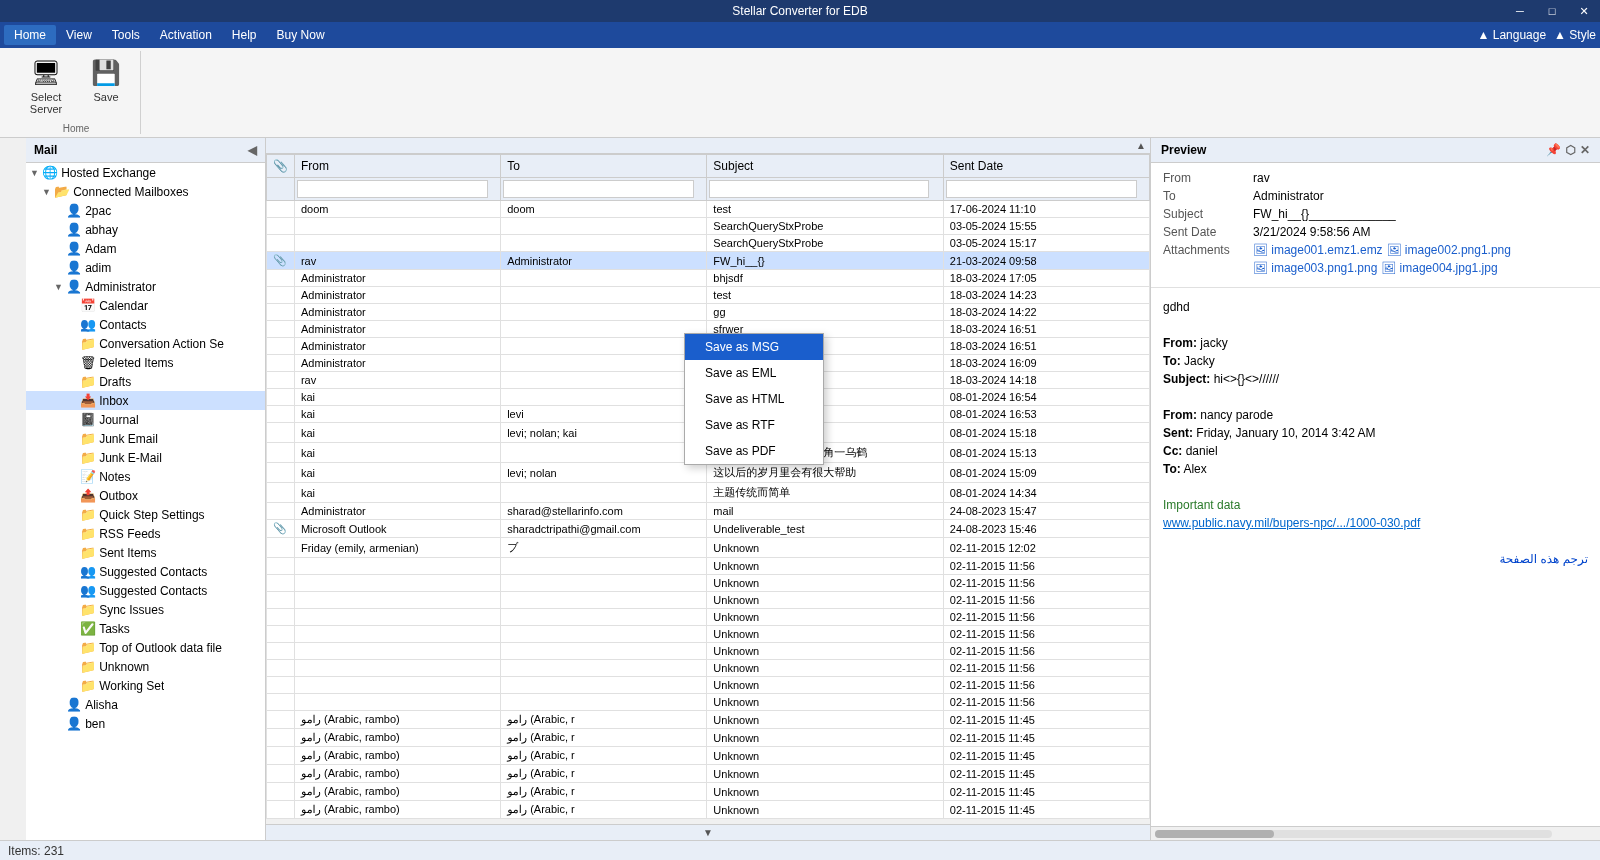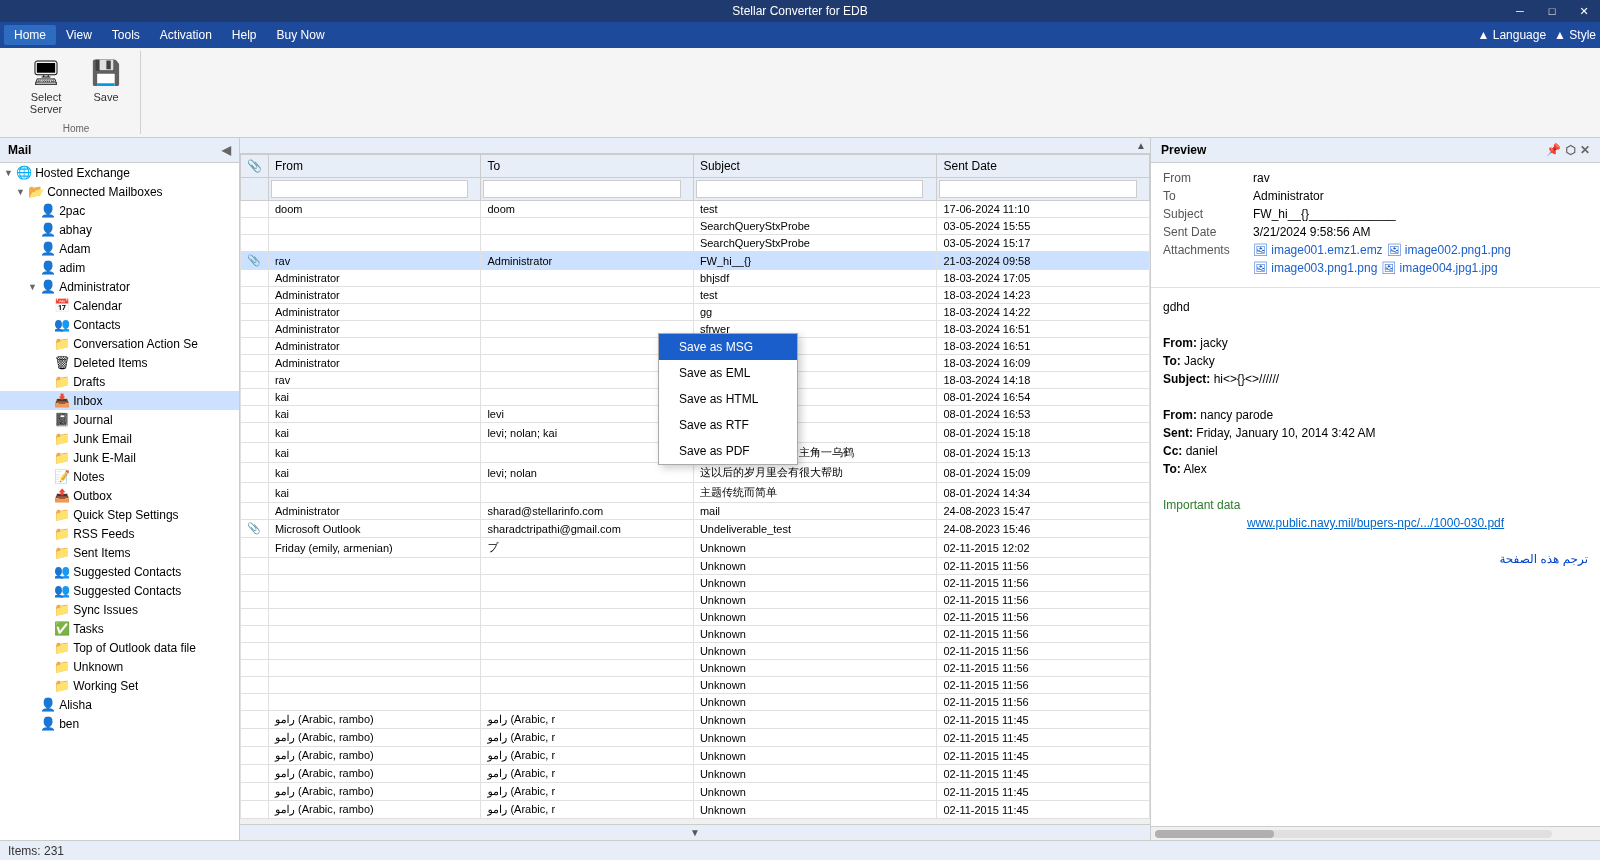--- a/index.html
+++ b/index.html
@@ -94,20 +94,21 @@
       justify-content: center;
       font-size: 24px;
     }
     .ribbon-label { font-size: 11px; color: #333; text-align: center; }
     .ribbon-group-label { font-size: 10px; color: #666; margin-top: auto; }
 
     
     .main-layout {
       display: flex;
       height: calc(860px - 22px - 26px - 90px - 20px);
+      margin-left: 26px;
     }
 
     
     .sidebar {
       width: 240px;
       background: white;
       border-right: 1px solid #ccc;
       overflow-y: auto;
       overflow-x: hidden;
     }
@@ -239,21 +240,21 @@
     }
     .preview-body {
       flex: 1;
       overflow-y: auto;
       padding: 10px 12px;
       font-size: 12px;
       line-height: 1.5;
     }
     .preview-body .sender-bold { font-weight: bold; }
     .preview-body .green-text { color: #2a7a2a; }
-    .preview-body .blue-link { color: #0066cc; text-decoration: underline; cursor: pointer; text-align: center; }
+    .preview-body .blue-link { color: #0066cc; text-decoration: underline; cursor: pointer; }
     .preview-body .arabic-text { direction: rtl; color: #0044cc; }
 
     
     .context-menu {
       position: absolute;
       background: white;
       border: 1px solid #aaa;
       box-shadow: 3px 3px 8px rgba(0,0,0,0.2);
       z-index: 100;
       min-width: 140px;

